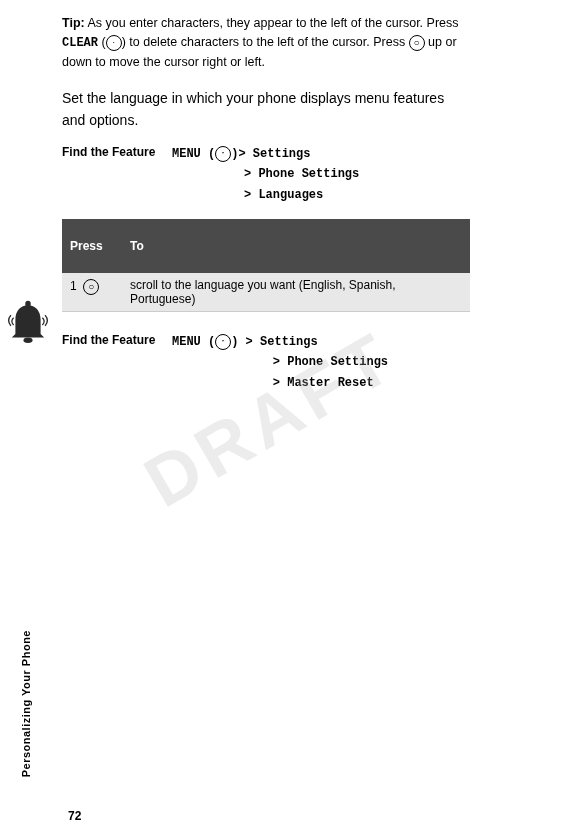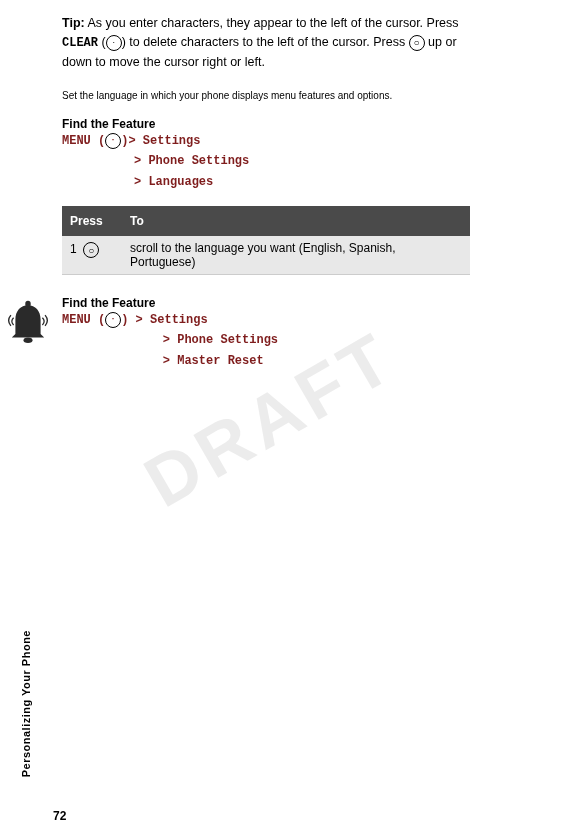--- a/index.html
+++ b/index.html
@@ -64,21 +64,21 @@
     .main-content {
       flex: 1;
       padding: 14px 18px 14px 10px;
       position: relative;
     }
 
     
     .page-number {
       position: absolute;
       bottom: 14px;
-      left: 1px;
+      left: 16px;
       font-size: 12px;
       font-weight: bold;
       color: #000;
     }
 
     
     .tip-paragraph {
       font-size: 12.5px;
       line-height: 1.55;
       color: #000;
@@ -99,64 +99,64 @@
     .section-heading {
       font-size: 19px;
       font-weight: bold;
       font-style: italic;
       color: #000;
       margin-bottom: 8px;
       line-height: 1.2;
     }
 
     .section-intro {
-      font-size: 10px;
+      font-size: 14px;
       line-height: 1.55;
       color: #000;
       margin-bottom: 12px;
     }
 
     
     .find-feature-box {
       display: flex;
-      flex-direction: column;
+      flex-direction: row;
       margin-bottom: 14px;
       border: none;
     }
 
     .find-feature-label {
       font-size: 12px;
       font-weight: bold;
       color: #000;
       min-width: 110px;
       padding-top: 1px;
       font-style: normal;
     }
 
     .find-feature-content {
       font-size: 12px;
       font-family: 'Courier New', monospace;
       font-weight: bold;
-      color: #7f1d1d;
+      color: #000000;
       line-height: 1.7;
     }
 
     
     .steps-table {
       width: 100%;
       border-collapse: collapse;
       margin-bottom: 20px;
     }
 
     .steps-table thead tr th {
       background: #4a4a4a;
       color: #fff;
       font-size: 12px;
       font-weight: bold;
-      padding: 8px 8px;
+      padding: 20px 8px;
       text-align: left;
     }
 
     .steps-table thead tr th:first-child {
       width: 60px;
     }
 
     .steps-table tbody tr {
       border-bottom: 1px solid #ccc;
     }

